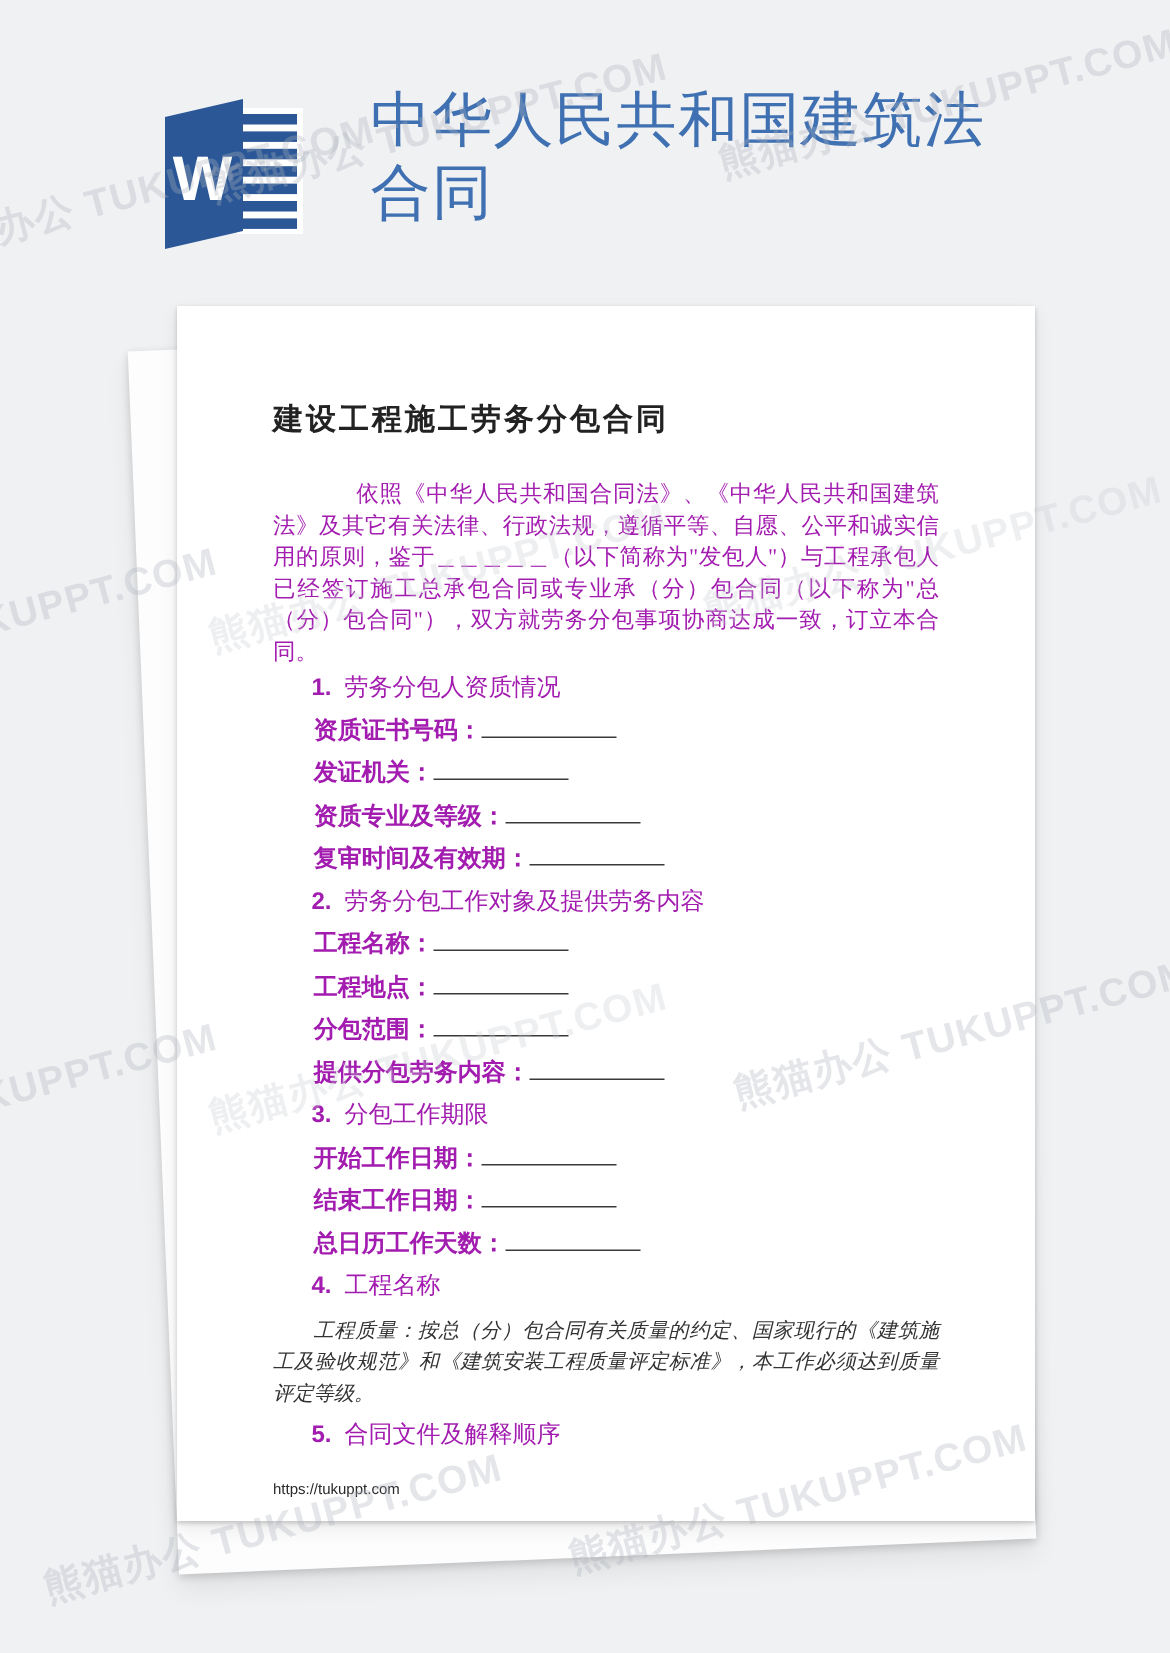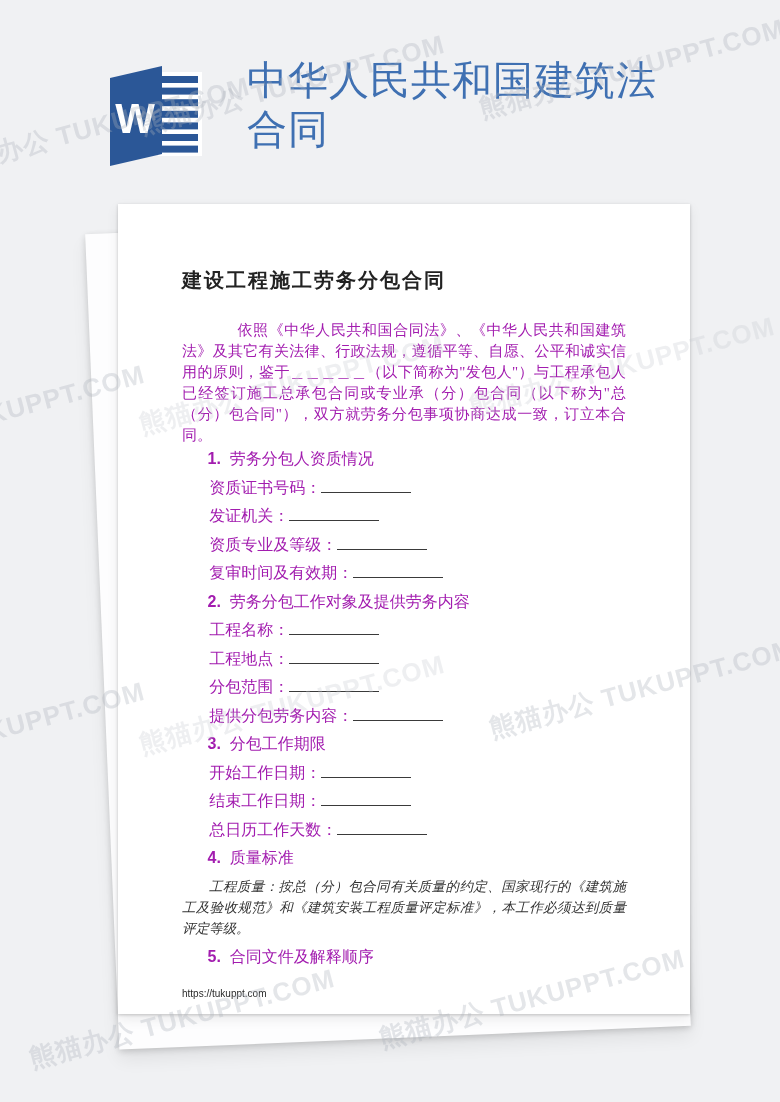--- a/index.html
+++ b/index.html
@@ -44,21 +44,21 @@
     font-size:20px; line-height:24px; font-weight:bold;
     letter-spacing:2px; color:#222; margin-bottom:28px;
   }
   .intro {
     font-size:15px; line-height:21px; text-align:justify;
     text-indent:3.7em; color:#a21caf; margin-bottom:2px;
   }
   .row { font-size:16px; line-height:21px; color:#a21caf; margin-bottom:7.5px; }
   .sec-h { margin-left:1.6em; }
   .sec-h .num { font-weight:bold; font-family:"Liberation Sans",sans-serif; margin-right:0.55em; }
-  .field { margin-left:1.7em; }
+  .field { margin-left:1.7em;font-weight:bold; }
   .blank {
     display:inline-block; width:90px; height:14px;
     border-bottom:1.2px solid #3a3a3a; vertical-align:baseline;
   }
   .sec-para {
     font-size:13.5px; line-height:21px; text-align:justify;
     text-indent:2em; color:#333; margin-bottom:7.5px;font-style:italic;
   }
   .sec-para.last { text-indent:1.7em; }
   .footer-link {
@@ -131,21 +131,21 @@
     
     <div class="row sec-h">
       <span class="num">3.</span><span>分包工作期限</span>
     </div>
     <div class="row field"><span>开始工作日期：</span><span class="blank"></span></div>
     <div class="row field"><span>结束工作日期：</span><span class="blank"></span></div>
     <div class="row field"><span>总日历工作天数：</span><span class="blank"></span></div>
 
     
     <div class="row sec-h">
-      <span class="num">4.</span><span>质量标准</span>
+      <span class="num">4.</span><span>工程名称</span>
     </div>
     <p class="sec-para">工程质量：按总（分）包合同有关质量的约定、国家现行的《建筑施工及验收规范》和《建筑安装工程质量评定标准》，本工作必须达到质量评定等级。</p>
 
     
     <div class="row sec-h">
       <span class="num">5.</span><span>合同文件及解释顺序</span>
     </div>
 
     <a class="footer-link" href="#" title="https://tukuppt.com">https://tukuppt.com</a>
   </div>

